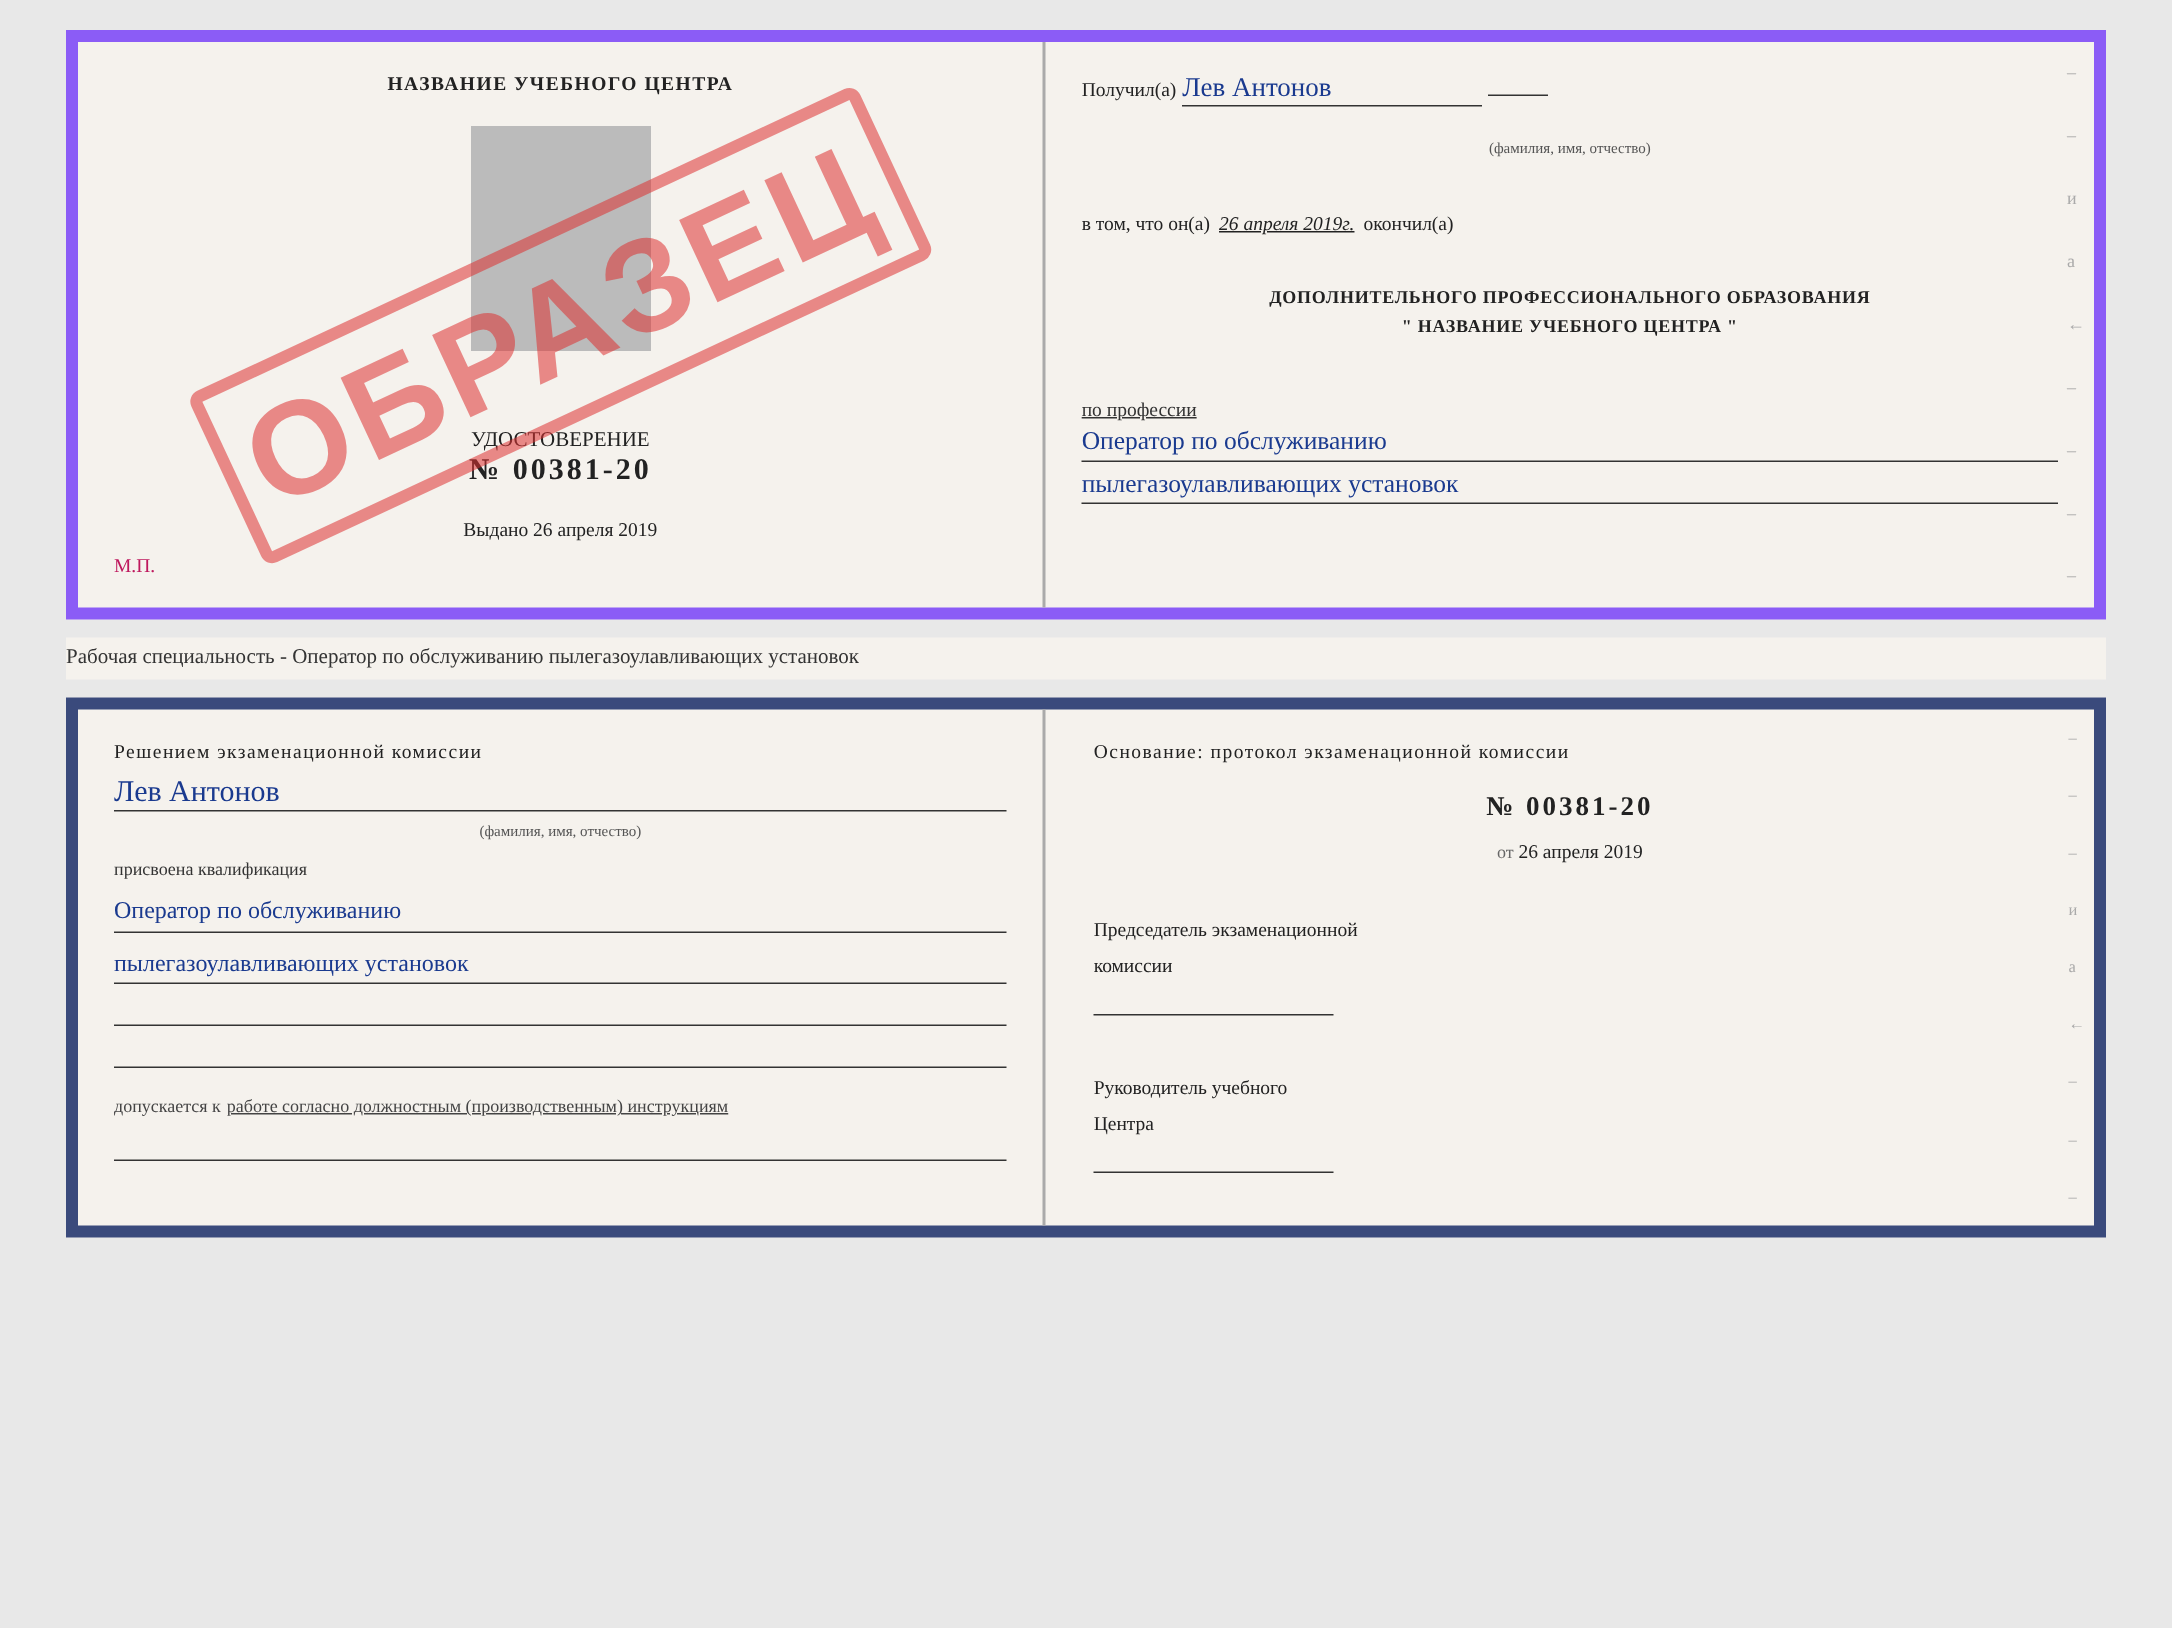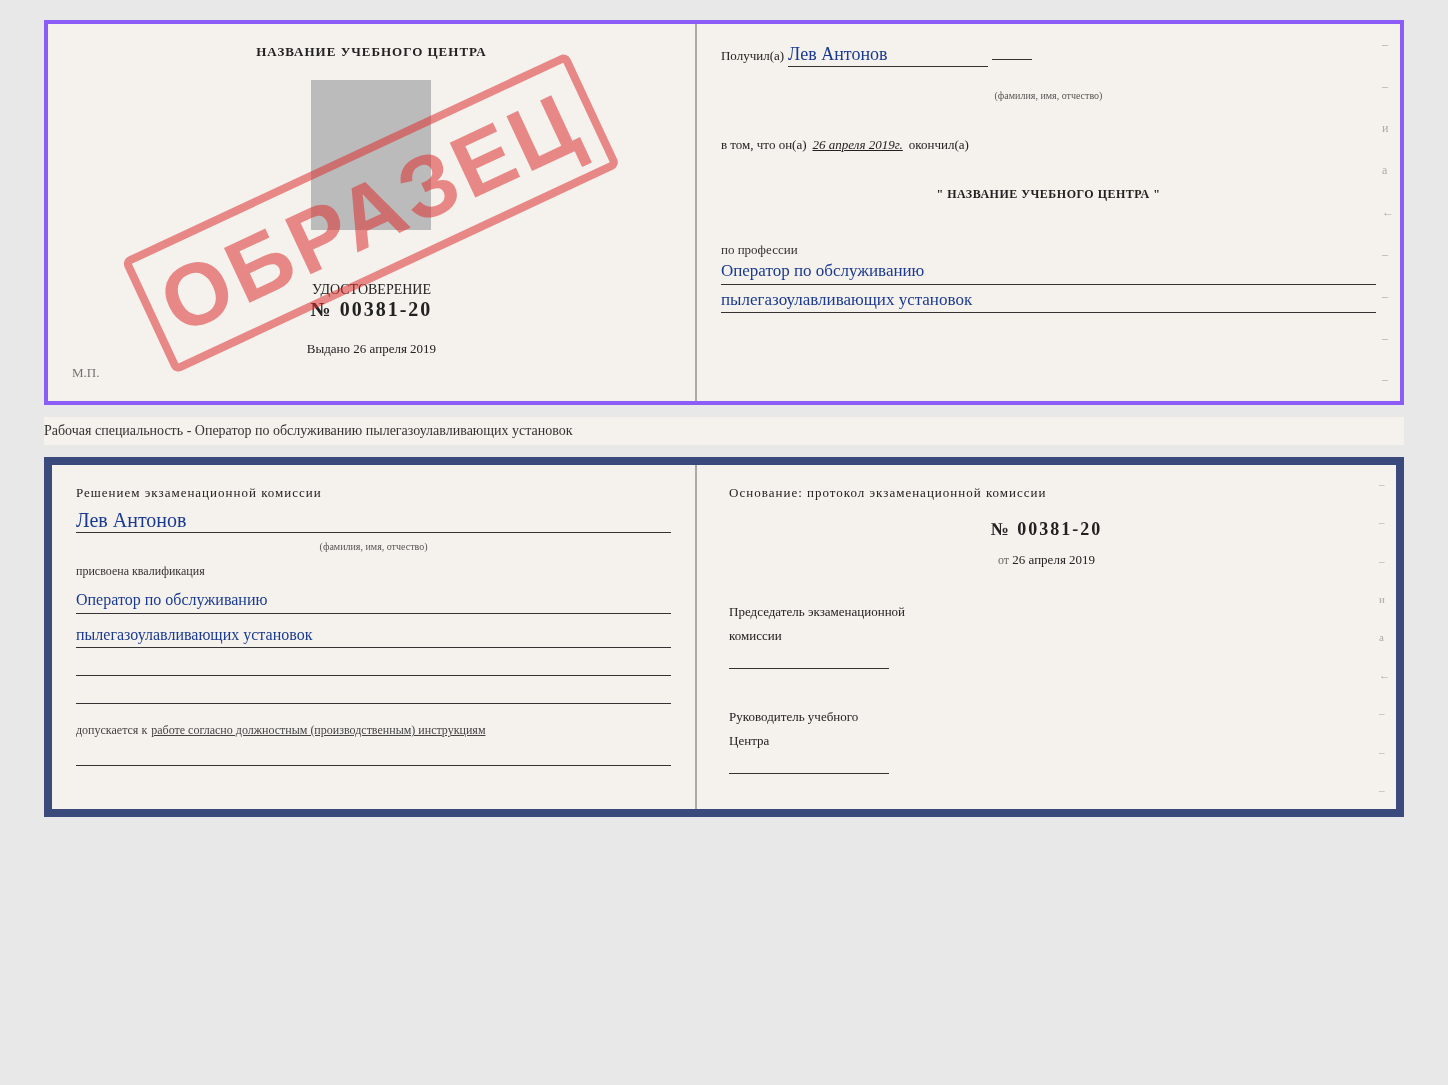--- a/index.html
+++ b/index.html
@@ -18,21 +18,21 @@
       width: 1360px;
       display: flex;
       flex-direction: column;
       gap: 12px;
     }
 
     
     .certificate-top {
       display: flex;
       background: #f5f2ed;
-      border: 4px solid #8b5cf6;
+      border: 8px solid #8b5cf6;
       position: relative;
       min-height: 380px;
     }
 
     .cert-left {
       width: 48%;
       border-right: 2px solid #aaa;
       padding: 20px 24px;
       position: relative;
       display: flex;
@@ -83,21 +83,21 @@
 
     .issued-date {
       font-size: 13px;
       color: #222;
       margin-top: auto;
       padding-top: 20px;
     }
 
     .mp-label {
       font-size: 13px;
-      color: #737373;
+      color: #be185d;
       margin-top: 8px;
       align-self: flex-start;
     }
 
     
     .watermark {
       position: absolute;
       top: 50%;
       left: 50%;
       transform: translate(-50%, -50%) rotate(-25deg);
@@ -128,20 +128,21 @@
       text-transform: uppercase;
       line-height: 1.6;
       font-weight: bold;
       margin: 6px 0;
       letter-spacing: 0.5px;
     }
 
     .profession-label {
       font-size: 13px;
       color: #333;
+      text-decoration: underline;
     }
 
     .profession-value {
       font-size: 17px;
       color: #1a3a8f;
       font-family: 'Brush Script MT', cursive, 'Times New Roman';
       border-bottom: 1px solid #333;
       line-height: 1.5;
     }
 
@@ -358,20 +359,21 @@
         <span class="field-subtitle">(фамилия, имя, отчество)</span>
       </div>
 
       <div style="margin-top:8px; font-size:13px; color:#222; display:flex; gap:6px; align-items:baseline; flex-wrap:wrap;">
         <span>в том, что он(а)</span>
         <span class="date-inline">26 апреля 2019г.</span>
         <span>окончил(а)</span>
       </div>
 
       <div class="org-name-block">
+        <div>ДОПОЛНИТЕЛЬНОГО ПРОФЕССИОНАЛЬНОГО ОБРАЗОВАНИЯ</div>
         <div>"   НАЗВАНИЕ УЧЕБНОГО ЦЕНТРА   "</div>
       </div>
 
       <div style="margin-top:6px;">
         <div class="profession-label">по профессии</div>
         <div class="profession-value">Оператор по обслуживанию</div>
         <div class="profession-value" style="margin-top:2px;">пылегазоулавливающих установок</div>
       </div>
 
       <div class="side-dashes">

